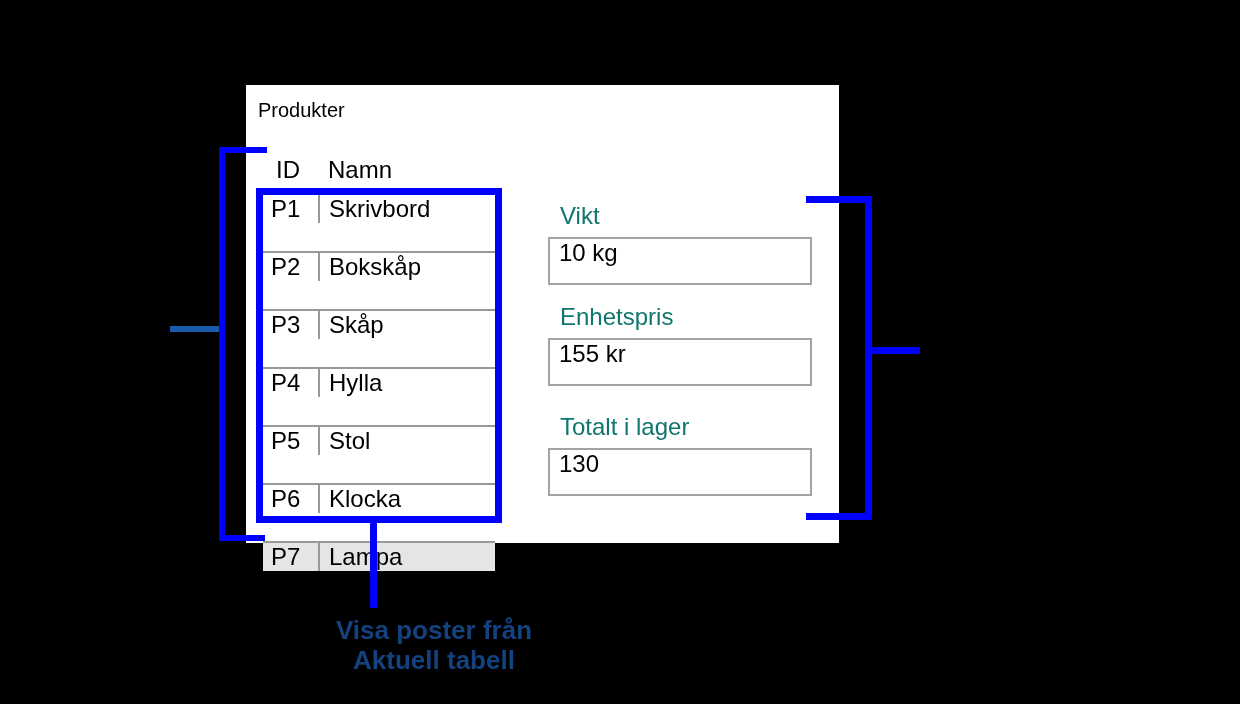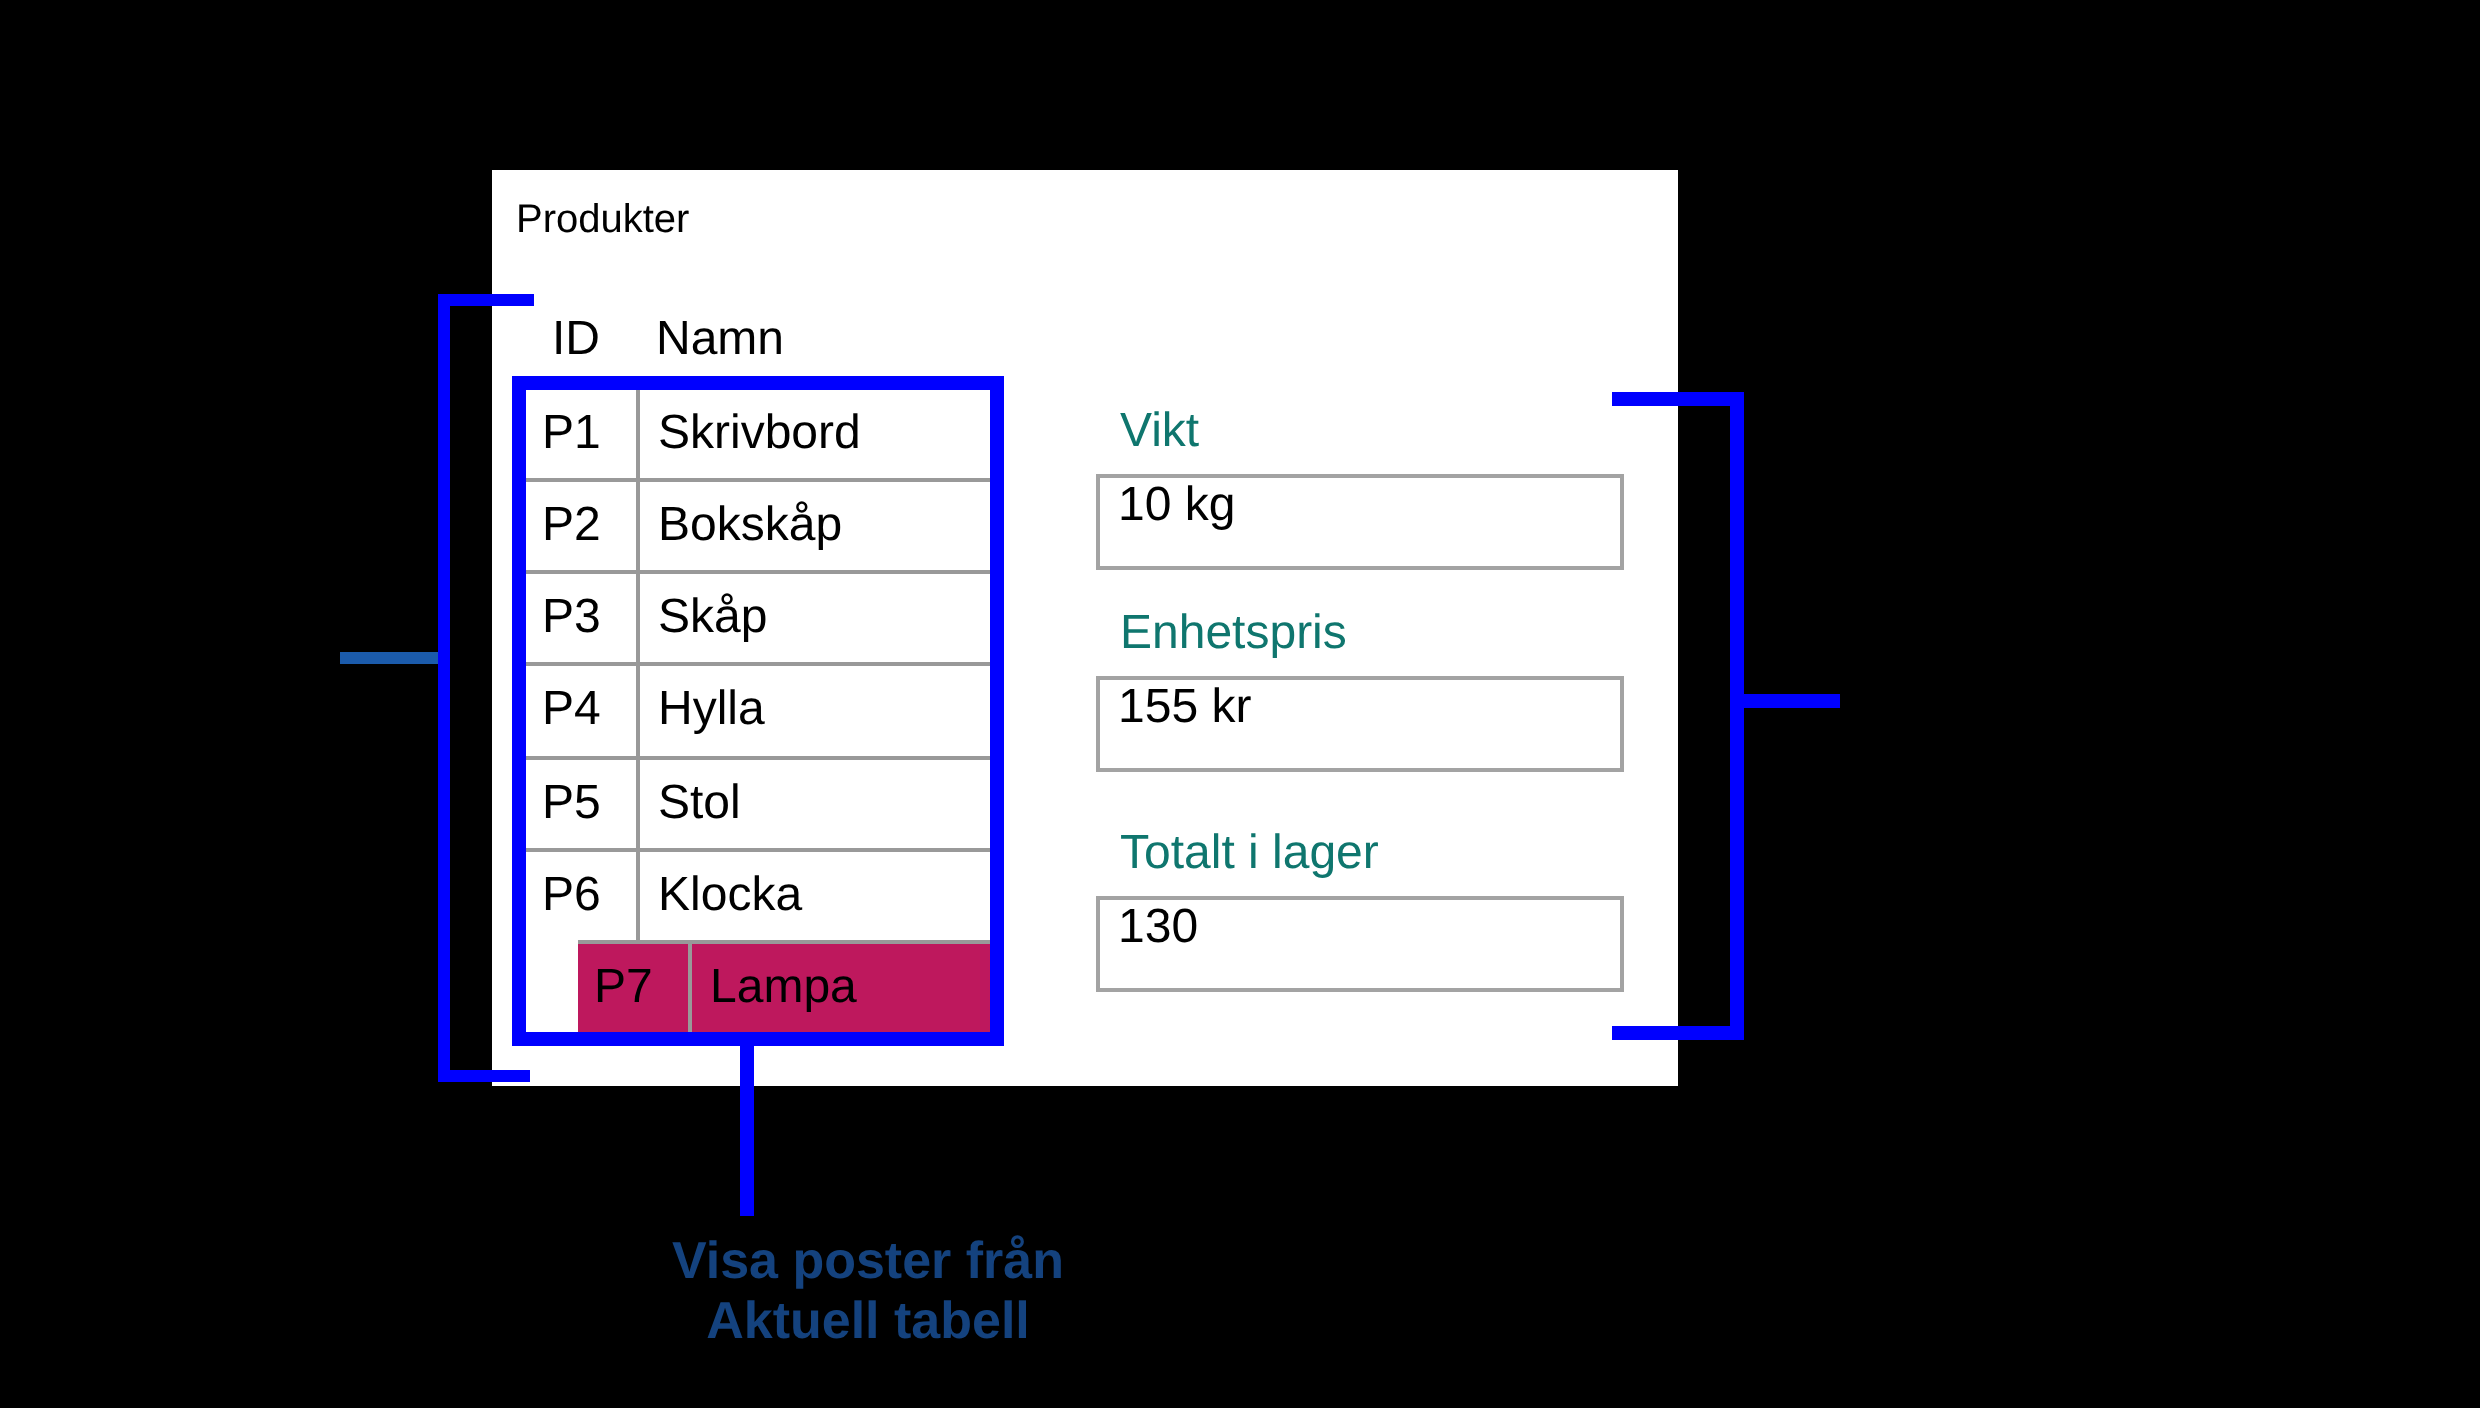--- a/index.html
+++ b/index.html
@@ -26,35 +26,36 @@
     display:flex;font-size:24px;line-height:26px;
   }
   .table-header .col-id{width:64px;text-align:center;}
   .table-header .col-name{padding-left:8px;}
   .records-table{
     position:absolute;left:10px;top:103px;width:246px;height:335px;
     border:7px solid #0000ff;
     box-sizing:border-box;
     display:flex;flex-direction:column;
     background:#fff;
+    gap:28px;
   }
   .trow{
     flex:1;display:flex;align-items:center;
     font-size:24px;
   }
   .trow + .trow{border-top:2px solid #999999;}
   .trow .cell-id{
     width:55px;padding-left:8px;box-sizing:border-box;
     align-self:stretch;display:flex;align-items:center;
   }
   .trow .cell-name{
     flex:1;padding-left:9px;border-left:2px solid #999999;
     align-self:stretch;display:flex;align-items:center;
   }
-  .trow.selected{background:#be185d;margin-left:26px;}
+  .trow.selected{background:#e5e5e5;}
   
   .field{position:absolute;left:302px;width:264px;}
   .field .field-label{
     display:block;margin-left:12px;
     font-size:24px;line-height:26px;color:#0f766e;
   }
   .field .field-box{
     position:absolute;left:0;top:34px;width:264px;height:48px;
     border:2px solid #a3a3a3;box-sizing:border-box;
     display:flex;align-items:flex-start;

